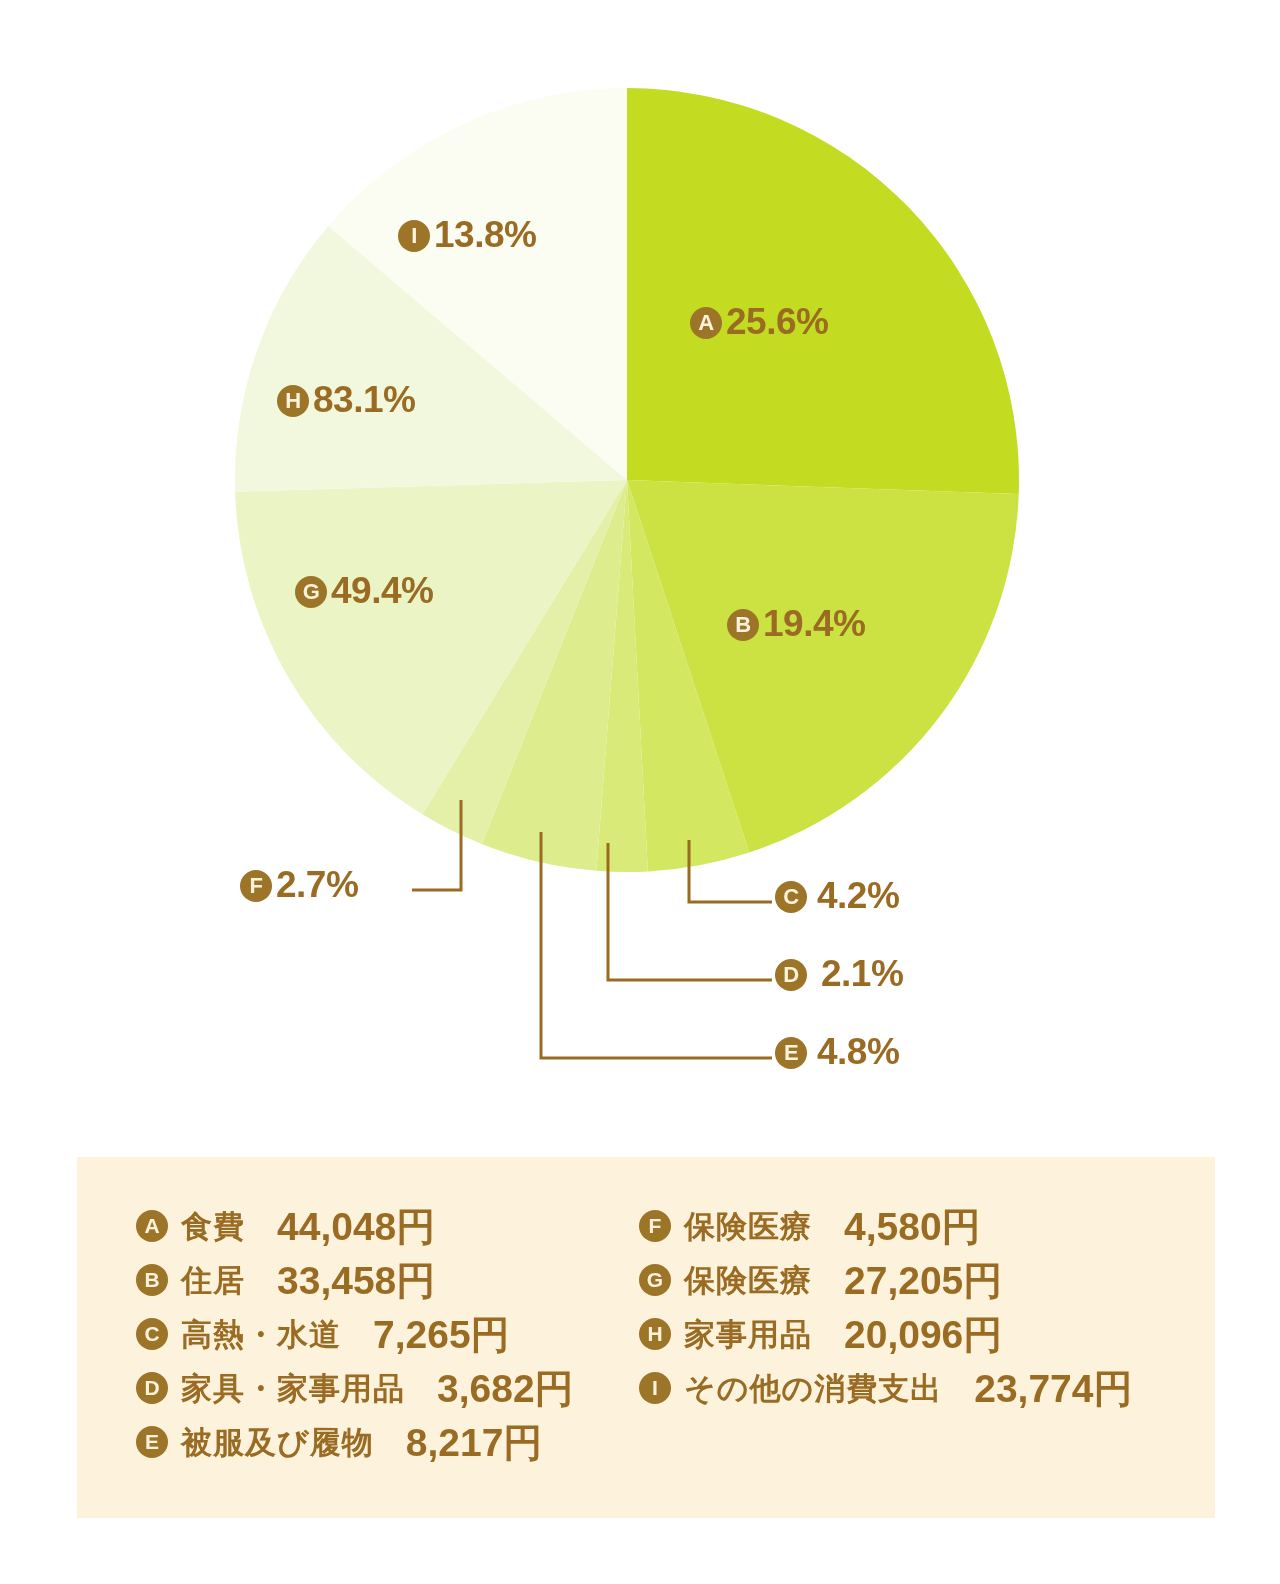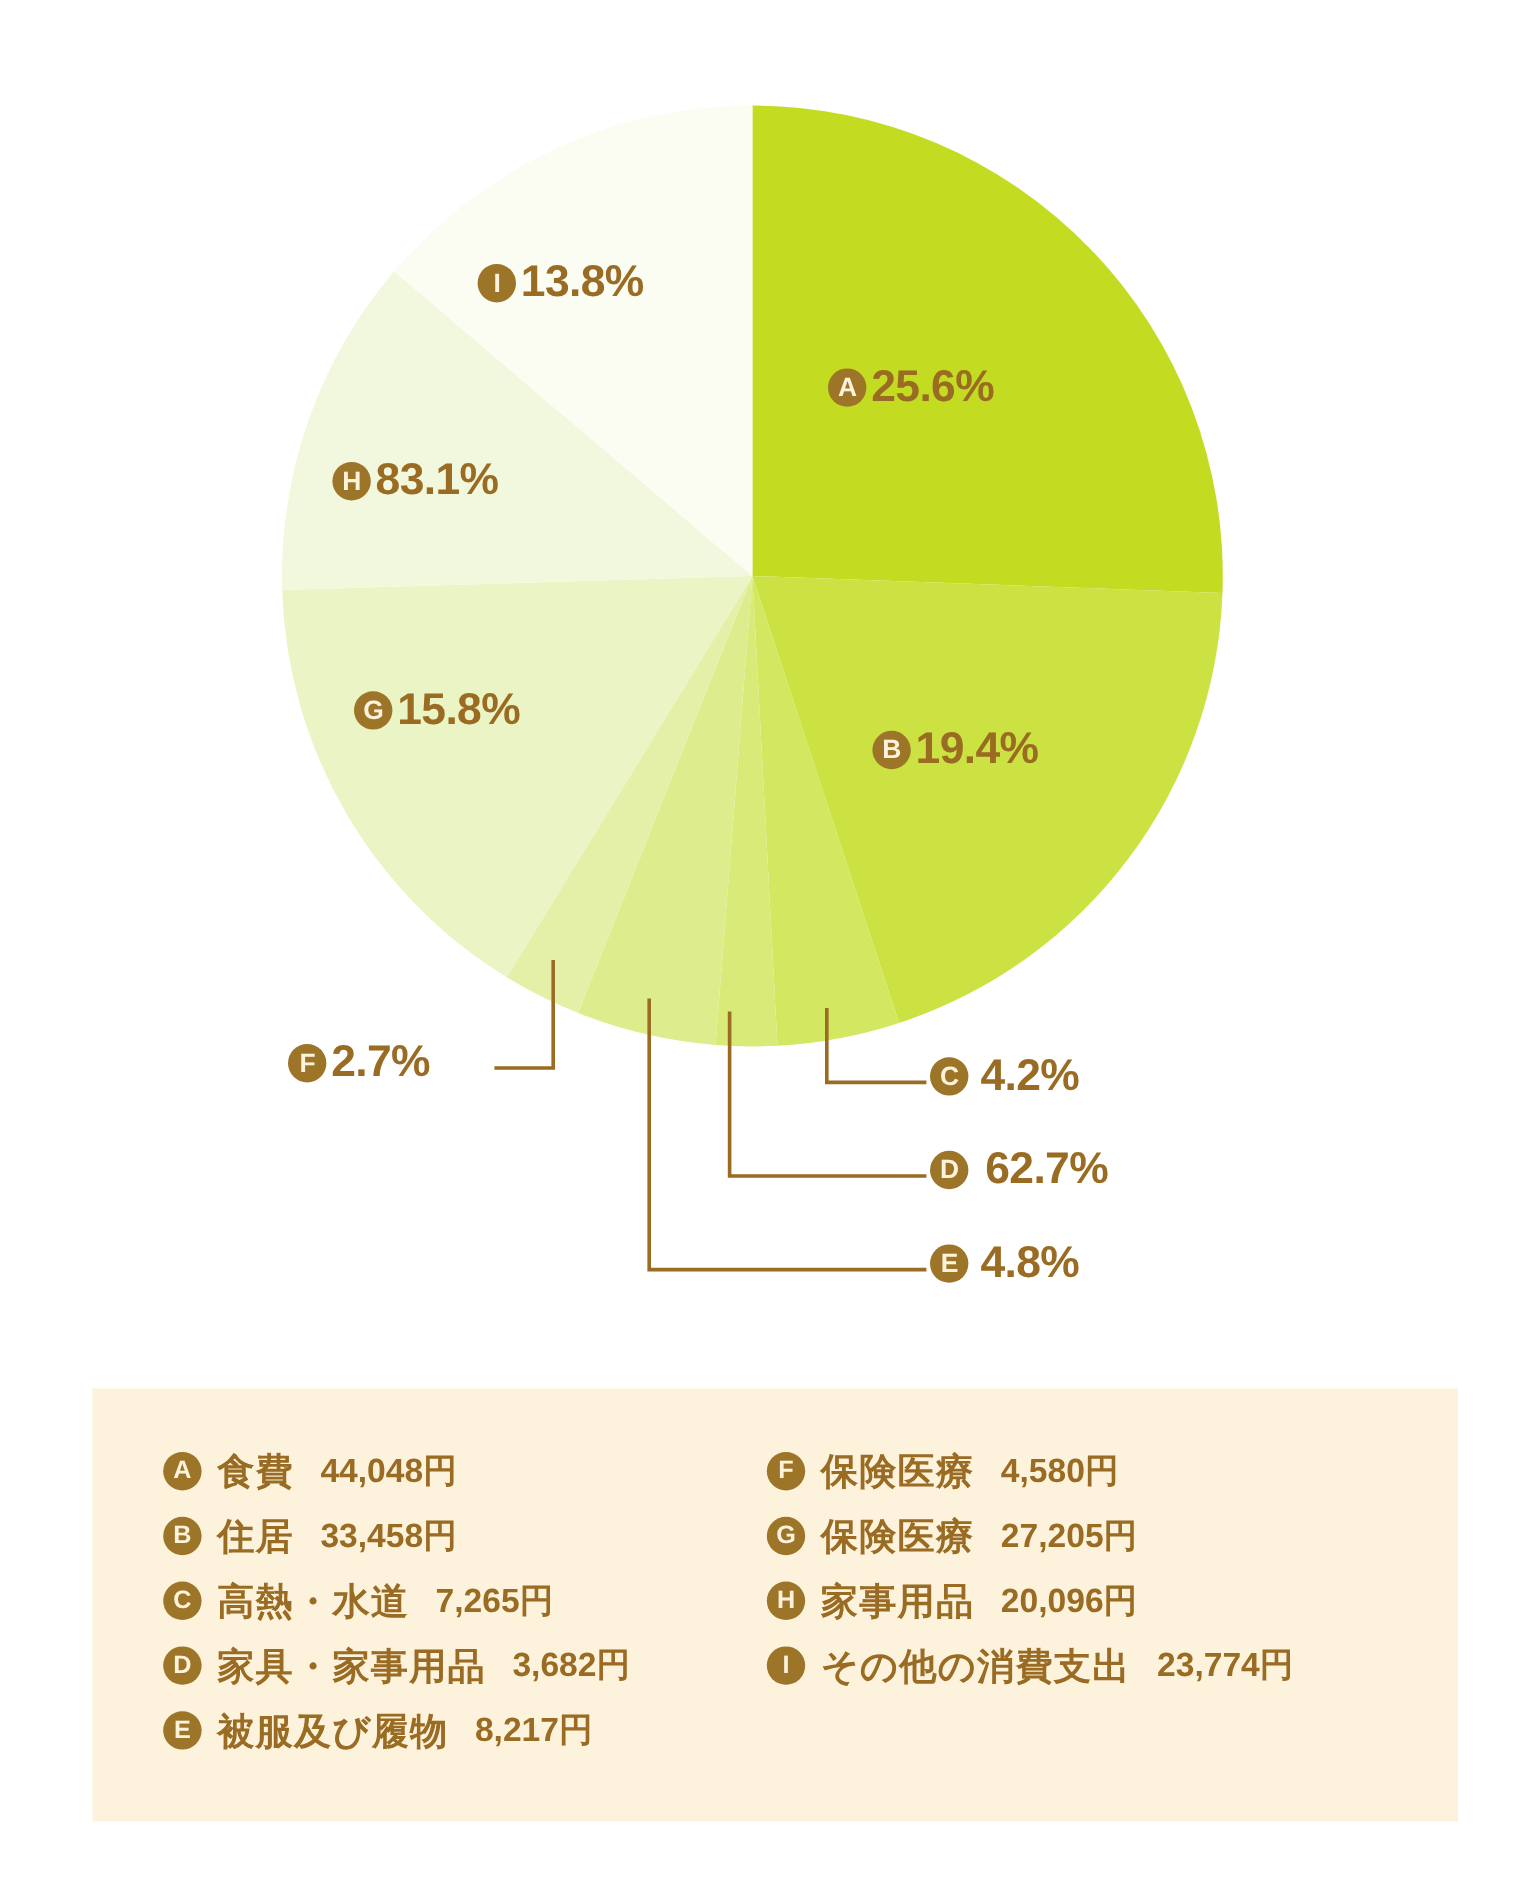--- a/index.html
+++ b/index.html
@@ -75,21 +75,21 @@
   }
   .legend-row .badge{
     width:32px;height:32px;font-size:21px;margin-right:13px;
   }
   .legend-row .lname{
     font-size:31px;line-height:1;
     font-family:Liberation Serif, serif;
     letter-spacing:1px;
   }
   .legend-row .lval{
-    font-size:28px;line-height:1;margin-left:22px;
+    font-size:39px;line-height:1;margin-left:32px;
     font-family:"Liberation Sans","DejaVu Sans",sans-serif;
     letter-spacing:0px;
   }
 </style>
 </head>
 <body>
 
 <div id="stage">
 
   <div class="pie-wrap">
@@ -128,34 +128,34 @@
     <div class="slice-label" id="lbl-I">
       <span class="badge">I</span>
       <span class="pct">13.8%</span>
     </div>
     <div class="slice-label" id="lbl-H">
       <span class="badge">H</span>
       <span class="pct">83.1%</span>
     </div>
     <div class="slice-label" id="lbl-G">
       <span class="badge">G</span>
-      <span class="pct">15.8%</span>
+      <span class="pct">49.4%</span>
     </div>
 
     <div class="slice-label" id="lbl-F">
       <span class="badge">F</span>
       <span class="pct">2.7%</span>
     </div>
     <div class="slice-label" id="lbl-C">
       <span class="badge">C</span>
       <span class="pct">4.2%</span>
     </div>
     <div class="slice-label" id="lbl-D">
       <span class="badge">D</span>
-      <span class="pct">62.7%</span>
+      <span class="pct">2.1%</span>
     </div>
     <div class="slice-label" id="lbl-E">
       <span class="badge">E</span>
       <span class="pct">4.8%</span>
     </div>
   </div>
 
   <div class="legend">
     <div class="legend-cols">
       <div class="legend-col left" id="legend-left">

